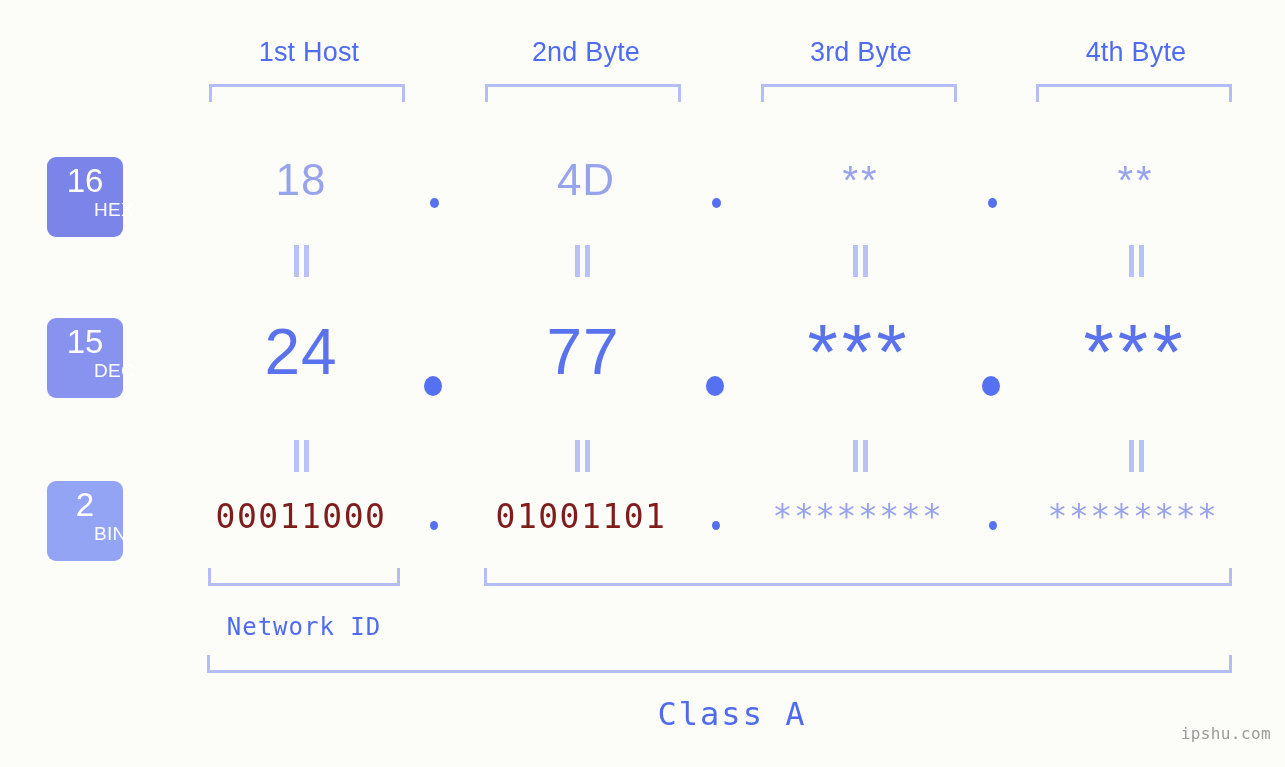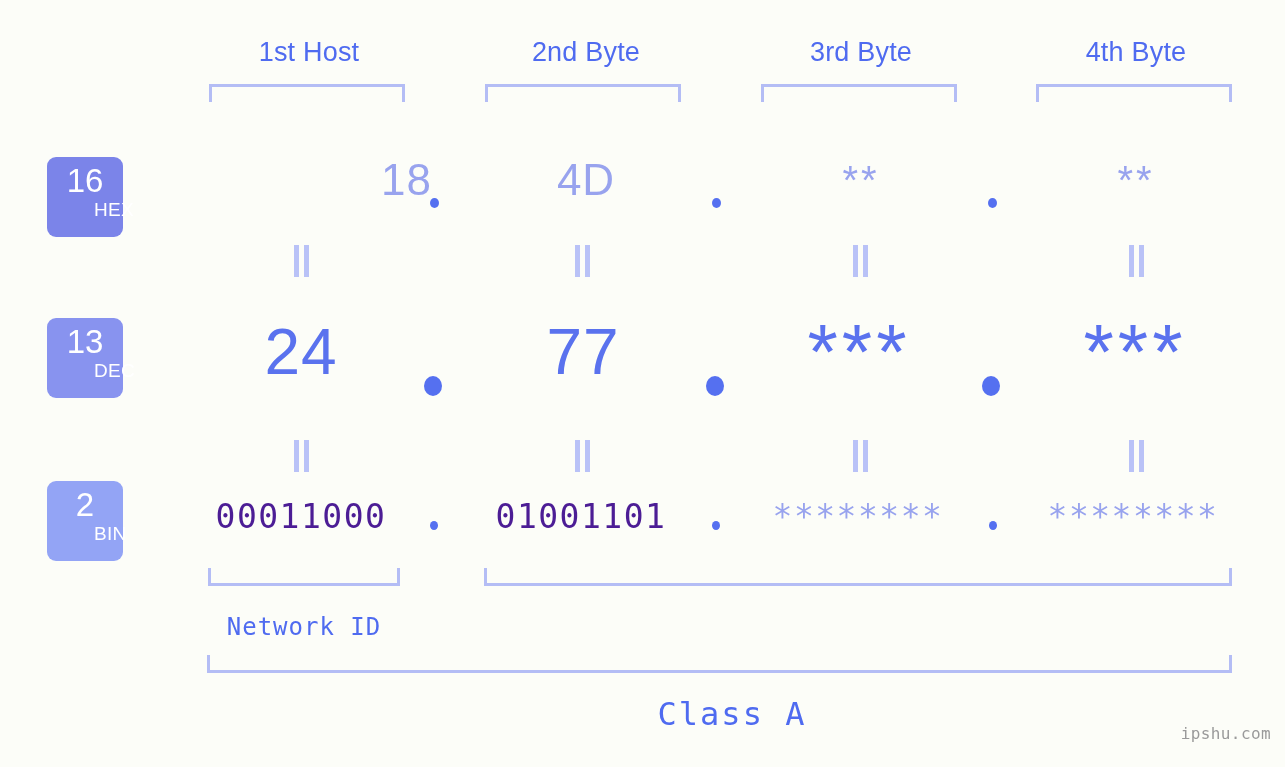--- a/index.html
+++ b/index.html
@@ -113,21 +113,21 @@
     letter-spacing: 1px;
   }
   .dec-row .cell.stars { font-size: 78px; letter-spacing: 4px; }
 
   .bin-row .cell {
     top: 492px;
     height: 50px;
     line-height: 50px;
     font-family: "DejaVu Sans Mono", "Liberation Mono", monospace;
     font-size: 33px;
-    color: #4c1d95;
+    color: #7f1d1d;
     letter-spacing: 1.5px;
   }
   .bin-row .cell.stars { color: #98a3ee; }
 
   
   .dot {
     position: absolute;
     border-radius: 50%;
     background: #5570f0;
   }
@@ -192,30 +192,30 @@
   <div class="bracket-top" style="left:209px; width:196px;"></div>
   <div class="bracket-top" style="left:485px; width:196px;"></div>
   <div class="bracket-top" style="left:761px; width:196px;"></div>
   <div class="bracket-top" style="left:1036px; width:196px;"></div>
 
   <div class="badge" id="badge-hex">
     <span class="num">16</span>
     <span class="sub">HEX</span>
   </div>
   <div class="badge" id="badge-dec">
-    <span class="num">13</span>
+    <span class="num">15</span>
     <span class="sub">DEC</span>
   </div>
   <div class="badge" id="badge-bin">
     <span class="num">2</span>
     <span class="sub">BIN</span>
   </div>
 
   <div class="hex-row">
-    <div class="cell" style="left:206px; width:226px;text-align:right;">18</div>
+    <div class="cell" style="left:188px; width:226px;">18</div>
     <div class="cell" style="left:473px; width:226px;">4D</div>
     <div class="cell stars" style="left:748px; width:226px;">**</div>
     <div class="cell stars" style="left:1023px; width:226px;">**</div>
 
     <div class="dot small" style="left:430px; top:198px;"></div>
     <div class="dot small" style="left:712px; top:198px;"></div>
     <div class="dot small" style="left:988px; top:198px;"></div>
   </div>
 
   <div class="eq" style="left:290px; top:245px;">

